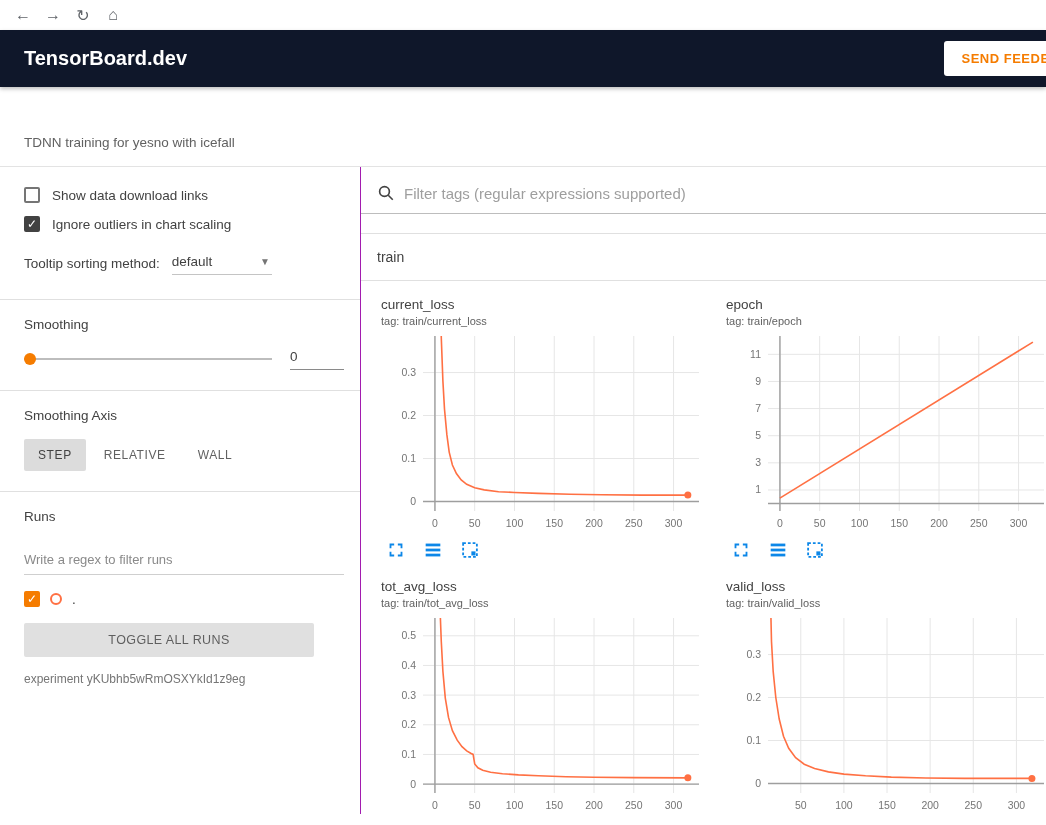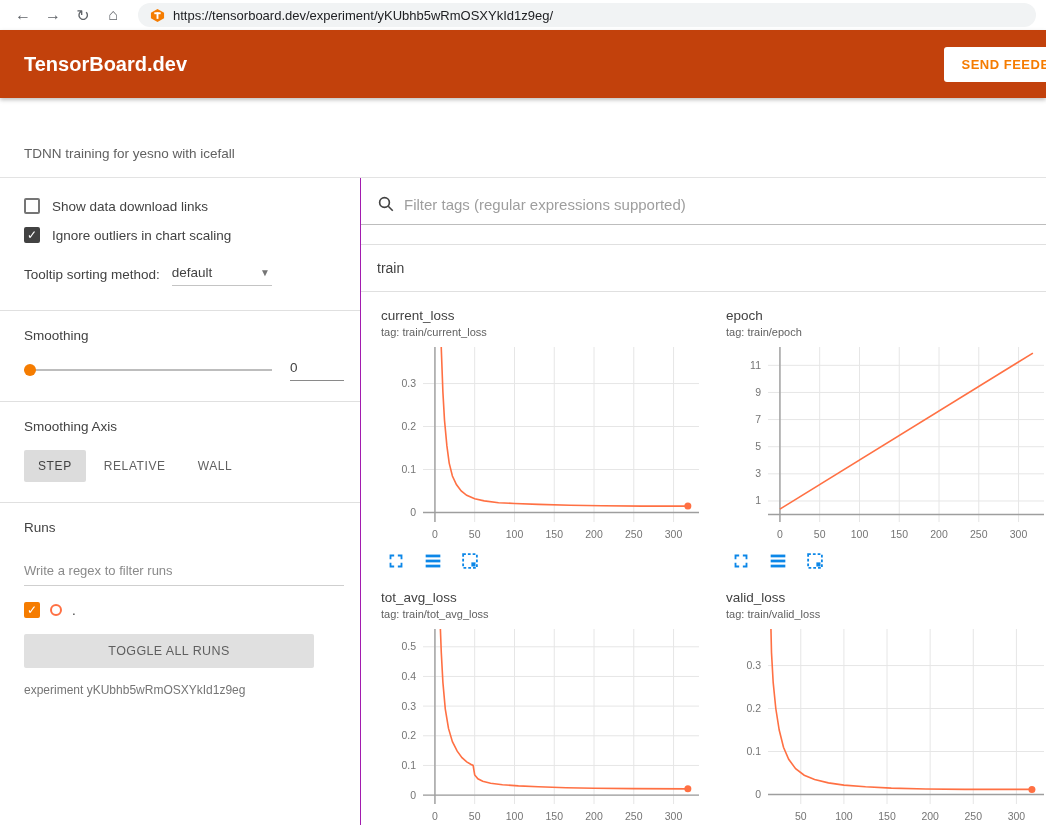--- a/index.html
+++ b/index.html
@@ -8,21 +8,21 @@
 
   
   .browser-bar { height:30px; display:flex; align-items:center; padding:0 10px; background:#fff; gap:4px; }
   .nav-icon { width:26px; height:26px; display:flex; align-items:center; justify-content:center;
     font-size:16px; color:#5f6368; border-radius:50%; cursor:pointer; }
   .address-bar { flex:1; height:24px; background:#f1f3f4; border-radius:13px; margin-left:8px;
     display:flex; align-items:center; padding:0 12px; gap:8px; }
   .address-bar .url { font-size:13px; color:#202124; white-space:nowrap; }
 
   
-  .app-header { height:68px; background:#c2410c; display:flex; align-items:flex-start;
+  .app-header { height:57px; background:#0f172a; display:flex; align-items:flex-start;
     color:#fff; box-shadow:0 2px 4px rgba(0,0,0,.25); position:relative; z-index:5; }
   .brand { align-self:center; font-size:20px; font-weight:bold; padding:0 28px 0 24px; white-space:nowrap; }
   .tabs { display:flex; align-items:stretch; }
   .tab { display:flex; align-items:center; padding:0 14px; font-size:13px; font-weight:500;
     letter-spacing:.7px; color:rgba(255,255,255,.96); border-bottom:2px solid transparent; cursor:pointer; }
   .tab.active { border-bottom-color:#fff; }
   .header-spacer { flex:1; }
   .feedback-btn { align-self:center; background:#fff; color:#f57c00; font-weight:bold; font-size:13px;
     letter-spacing:.5px; padding:10px 18px; border-radius:3px; margin-right:-52px; white-space:nowrap; cursor:pointer; }
 
@@ -82,30 +82,20 @@
   .tool-icon { width:22px; height:22px; cursor:pointer; }
 </style>
 </head>
 <body>
 
 <div class="browser-bar">
   <div class="nav-icon">←</div>
   <div class="nav-icon">→</div>
   <div class="nav-icon">↻</div>
   <div class="nav-icon">⌂</div>
-  <div class="address-bar">
-    <span style="display:flex">
-      <svg width="15" height="15" viewBox="0 0 16 16">
-          <polygon points="8,1 15,5 15,11 8,15 1,11 1,5" fill="#f57c00"></polygon>
-          <rect x="4.6" y="4.6" width="6.8" height="2" fill="#fff"></rect>
-          <rect x="7" y="4.6" width="2" height="7" fill="#fff"></rect>
-        </svg>
-    </span>
-    <span class="url">https://tensorboard.dev/experiment/yKUbhb5wRmOSXYkId1z9eg/</span>
-  </div>
 </div>
 
 <div class="app-header">
   <div class="brand">TensorBoard.dev</div>
   <div class="header-spacer"></div>
   <div class="feedback-btn">SEND FEEDBACK</div>
 </div>
 
 <div class="page-sub">TDNN training for yesno with icefall</div>
 

